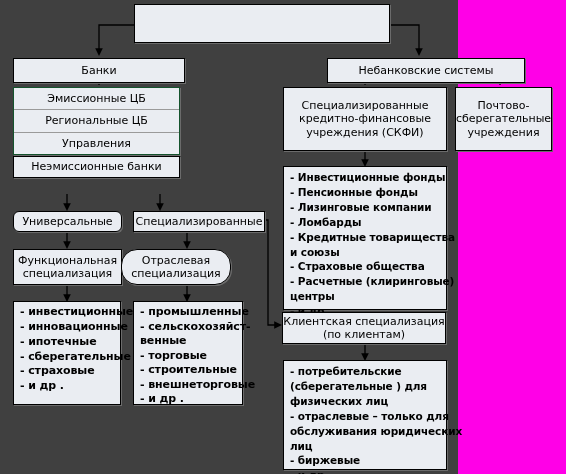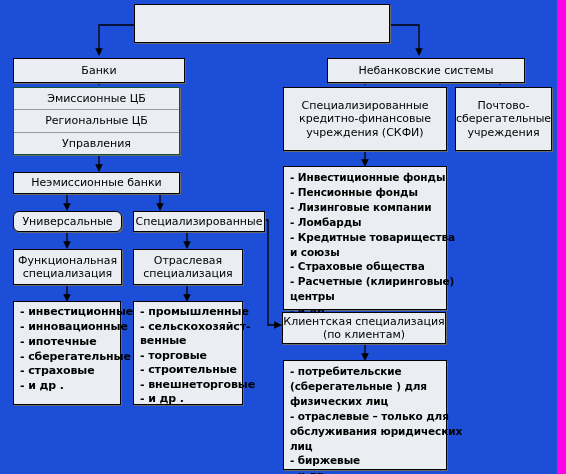--- a/index.html
+++ b/index.html
@@ -8,23 +8,23 @@
   }
   body {
     width: 566px;
     height: 474px;
     background: #FF00E7;
     font-family: "DejaVu Sans", sans-serif;
     overflow: hidden;
   }
   #canvas {
     position: relative;
-    width: 557px;
+    width: 458px;
     height: 474px;
-    background: #1d4ed8;
+    background: #404040;
   }
   .box {
     position: absolute;
     box-sizing: border-box;
     background: #EAEDF2;
     border: 1px solid #000000;
     box-shadow: 1px 1px 0 0 #6b6b6b;
     color: #000;
     display: flex;
     align-items: center;
@@ -132,38 +132,38 @@
       <span>Эмиссионные ЦБ</span>
     </div>
     <div class="row">
       <span>Региональные ЦБ</span>
     </div>
     <div class="row">
       <span>Управления</span>
     </div>
   </div>
 
-  <div class="box t11" style="left:13px; top:172px; width:167px; height:22px;">
+  <div class="box t11" style="left:13px; top:156px; width:167px; height:22px;">
     <span>Неэмиссионные банки</span>
   </div>
 
   <div class="box t11" style="left:13px; top:211px; width:109px; height:21px;border-radius:6px;">
     <span>Универсальные</span>
   </div>
 
   <div class="box t11" style="left:133px; top:211px; width:132px; height:21px;">
     <span>Специализированные</span>
   </div>
 
   <div class="box t11" style="left:13px; top:249px; width:109px; height:36px; flex-direction:column;">
     <span>Функциональная</span>
     <span>специализация</span>
   </div>
 
-  <div class="box t11" style="left:133px; top:249px; width:110px; height:36px; flex-direction:column;">
+  <div class="box t11" style="left:121px; top:249px; width:110px; height:36px; flex-direction:column;border-radius:16px;">
     <span>Отраслевая</span>
     <span>специализация</span>
   </div>
 
   <div class="box list t11 tbold" style="left:13px; top:301px; width:108px; height:104px; line-height:1.35;">
     <span class="ln">- инвестиционные</span>
     <span class="ln">- инновационные</span>
     <span class="ln">- ипотечные</span>
     <span class="ln">- сберегательные</span>
     <span class="ln">- страховые</span>

